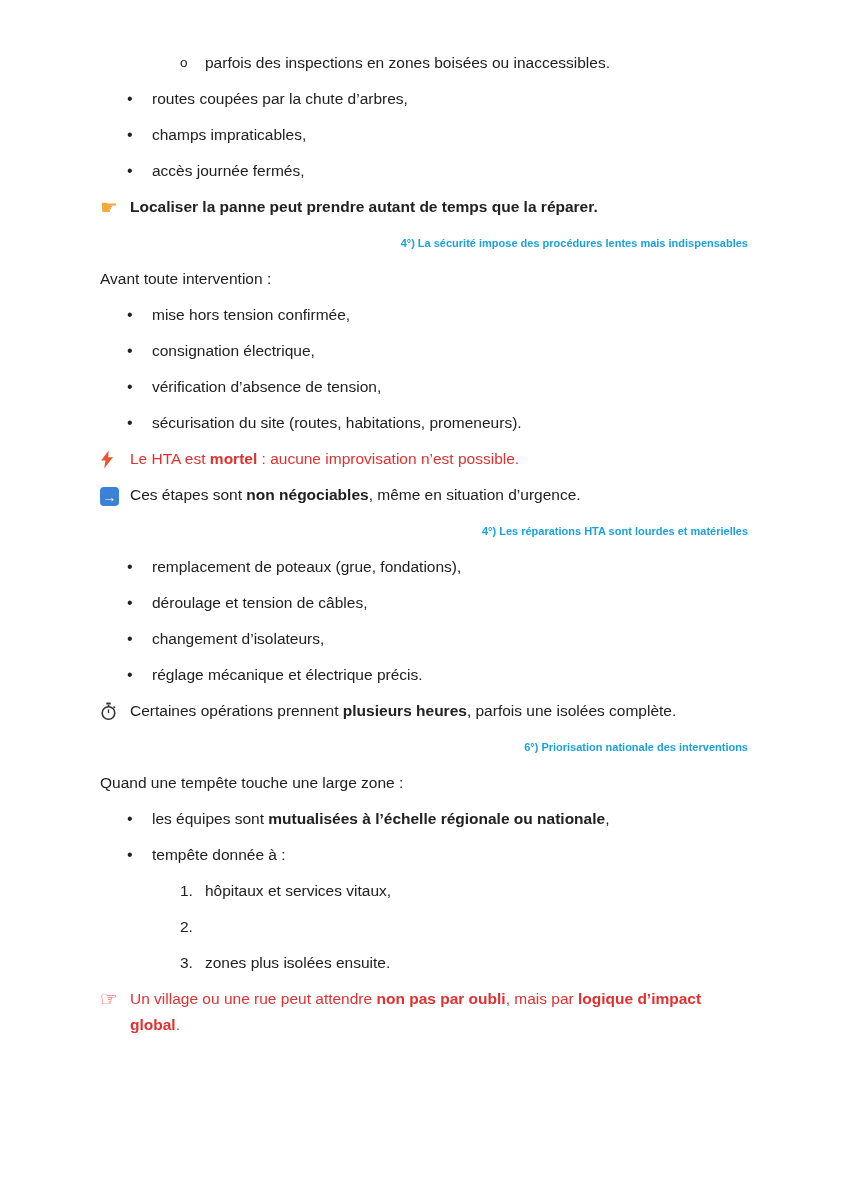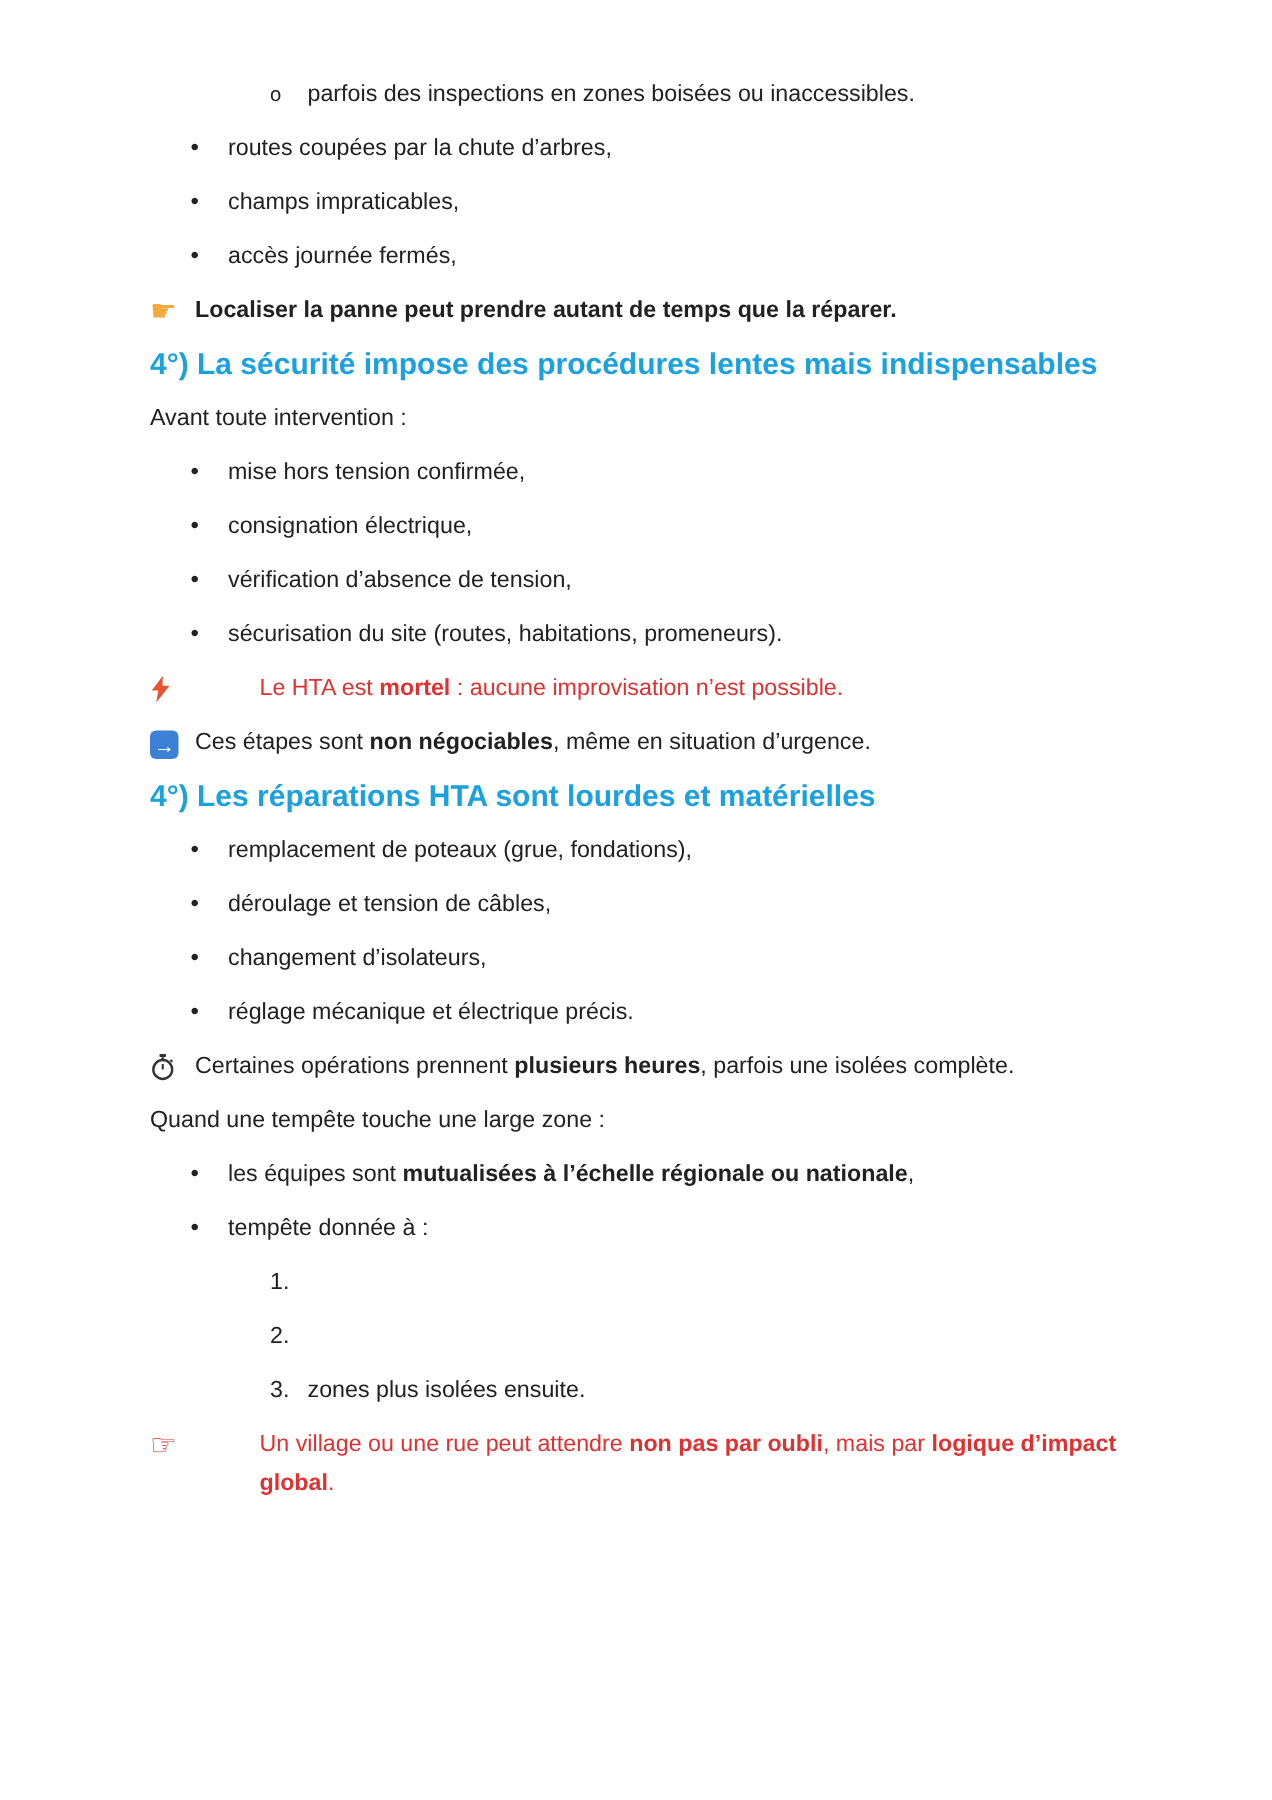--- a/index.html
+++ b/index.html
@@ -13,22 +13,22 @@
   .page{
     width:848px;height:1200px;margin:0 auto;background:var(--background);
     padding:50px 100px 0 100px;overflow:hidden;
     font-family:"Liberation Sans","DejaVu Sans",sans-serif;
     font-size:15.5px;color:var(--text-color);
   }
   .row{display:flex;align-items:flex-start;line-height:26px;margin:0 0 10px 0;}
   .text{flex:1;}
   b{font-weight:700;}
   .bold-text{font-weight:700;}
-  .red{color:var(--alert-color);gap:43px;}
-  .heading{font-size:20px;font-weight:700;color:var(--heading-color);line-height:26px;margin:0 0 10px 0;}
+  .red{color:var(--alert-color);}
+  .heading{font-size:11px;font-weight:700;color:var(--heading-color);line-height:26px;margin:0 0 10px 0;text-align:right;}
   .para{line-height:26px;margin:0 0 10px 0;}
   .bullet{padding-left:27px;}
   .bullet .marker{flex:0 0 25px;width:25px;font-size:16px;}
   .subbullet{padding-left:80px;}
   .subbullet .marker{flex:0 0 25px;width:25px;font-size:13.5px;}
   .numbered{padding-left:80px;}
   .numbered .num{flex:0 0 25px;width:25px;}
   .callout .icon{flex:0 0 22px;width:22px;margin-right:8px;height:26px;display:flex;align-items:center;justify-content:flex-start;}
   .icon.glyph{font-family:"DejaVu Sans",sans-serif;font-size:20px;line-height:26px;}
   .hand-yellow{color:#f3a93c;}
@@ -125,33 +125,35 @@
         <circle cx="8.5" cy="11" r="6.3" fill="none" stroke="#333333" stroke-width="1.6"></circle>
         <rect x="6.3" y="0.6" width="4.4" height="2" rx="0.6" fill="#333333"></rect>
         <line x1="8.5" y1="2.8" x2="8.5" y2="4.6" stroke="#333333" stroke-width="1.6"></line>
         <line x1="8.5" y1="11" x2="8.5" y2="7.4" stroke="#333333" stroke-width="1.4"></line>
         <line x1="13.6" y1="4.6" x2="14.9" y2="5.9" stroke="#333333" stroke-width="1.4"></line>
       </svg>
     </span>
     <span class="text"><span>Certaines opérations prennent </span><b>plusieurs heures</b><span>, parfois une isolées complète.</span></span>
   </div>
 
+  <h2 class="heading">6°) Priorisation nationale des interventions</h2>
   <p class="para">Quand une tempête touche une large zone :</p>
 
   <div class="row bullet">
     <span class="marker">•</span>
     <span class="text"><span>les équipes sont </span><b>mutualisées à l’échelle régionale ou nationale</b><span>,</span></span>
   </div>
   <div class="row bullet">
     <span class="marker">•</span>
     <span class="text">tempête donnée à :</span>
   </div>
 
   <div class="row numbered">
     <span class="num">1.</span>
+    <span class="text">hôpitaux et services vitaux,</span>
   </div>
   <div class="row numbered">
     <span class="num">2.</span>
   </div>
   <div class="row numbered">
     <span class="num">3.</span>
     <span class="text">zones plus isolées ensuite.</span>
   </div>
 
   <div class="row callout red">

